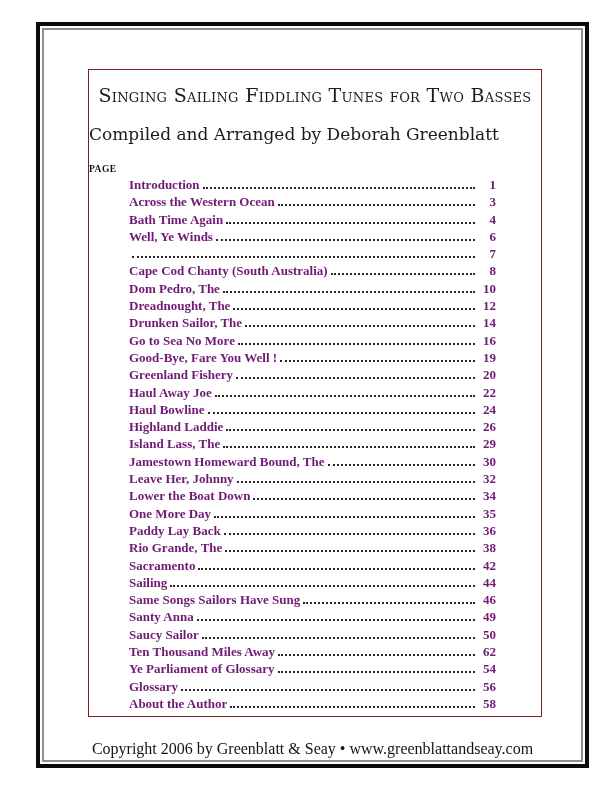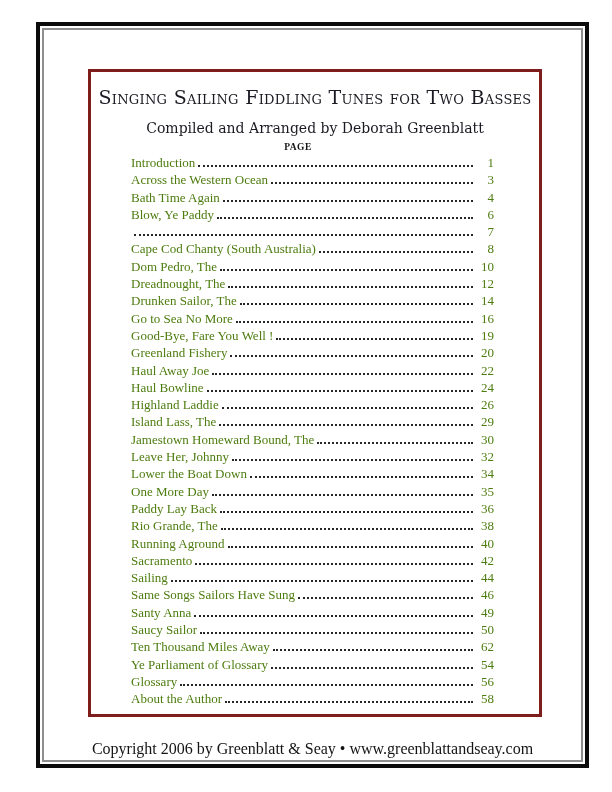--- a/index.html
+++ b/index.html
@@ -13,55 +13,54 @@
     position:absolute; left:36px; top:22px; width:553px; height:746px;
     border:4px solid #0b0b0b; box-sizing:border-box;
   }
   .frame-inner {
     position:absolute; left:42px; top:28px; width:541px; height:734px;
     border:2px solid #8f8f8f; box-sizing:border-box;
   }
 
   .content-box {
     position:absolute; left:88px; top:69px; width:454px; height:648px;
-    border:3px solid #7f1d1d; box-sizing:border-box;
+    border:1px solid #7f1d1d; box-sizing:border-box;
   }
 
   .title-wrap { display:flex; justify-content:center; margin-top:14px; }
   .book-title {
     font-family:"DejaVu Serif", serif;
     font-variant:small-caps;
     font-size:19px;
     letter-spacing:0.3px;
     color:#1a1a22;
     white-space:nowrap;
   }
   .book-subtitle {
-    text-align:center;
     font-family:"DejaVu Serif", serif;
-    font-size:14px;
+    font-size:17px;
     color:#1a1a22;
-    margin-top:12px;
+    margin-top:18px;
     white-space:nowrap;
   }
   .page-col-header {
-    text-align:center;
+    text-align:left;
     padding-right:34px;
-    margin-top:6px;
+    margin-top:20px;
     font-weight:bold;
     font-size:9.5px;
     letter-spacing:0.5px;
     color:#141414;
   }
 
   .toc-list { margin-top:3px; padding:0 45px 0 40px; }
   .toc-row {
     display:flex; align-items:baseline;
     height:17.3px;
-    font-weight:normal; font-size:13px; color:#4d7c0f;
+    font-weight:bold; font-size:13px; color:#701a75;
   }
   .toc-entry-title { white-space:nowrap; }
   .dotted-leader {
     flex:1 1 auto; min-width:8px;
     border-bottom:2px dotted #262626;
     margin:0 3px 3px 3px;
   }
   .toc-entry-page { min-width:18px; text-align:right; white-space:nowrap; }
 
   .copyright-footer {
@@ -99,21 +98,21 @@
     <span class="toc-entry-page">3</span>
   </div>
 
   <div class="toc-row">
     <span class="toc-entry-title">Bath Time Again</span>
     <span class="dotted-leader"></span>
     <span class="toc-entry-page">4</span>
   </div>
 
   <div class="toc-row">
-    <span class="toc-entry-title">Blow, Ye Paddy</span>
+    <span class="toc-entry-title">Well, Ye Winds</span>
     <span class="dotted-leader"></span>
     <span class="toc-entry-page">6</span>
   </div>
 
   <div class="toc-row">
     <span class="dotted-leader"></span>
     <span class="toc-entry-page">7</span>
   </div>
 
   <div class="toc-row">
@@ -211,25 +210,20 @@
     <span class="dotted-leader"></span>
     <span class="toc-entry-page">36</span>
   </div>
 
   <div class="toc-row">
     <span class="toc-entry-title">Rio Grande, The</span>
     <span class="dotted-leader"></span>
     <span class="toc-entry-page">38</span>
   </div>
 
-  <div class="toc-row">
-    <span class="toc-entry-title">Running Aground</span>
-    <span class="dotted-leader"></span>
-    <span class="toc-entry-page">40</span>
-  </div>
 
   <div class="toc-row">
     <span class="toc-entry-title">Sacramento</span>
     <span class="dotted-leader"></span>
     <span class="toc-entry-page">42</span>
   </div>
 
   <div class="toc-row">
     <span class="toc-entry-title">Sailing</span>
     <span class="dotted-leader"></span>

